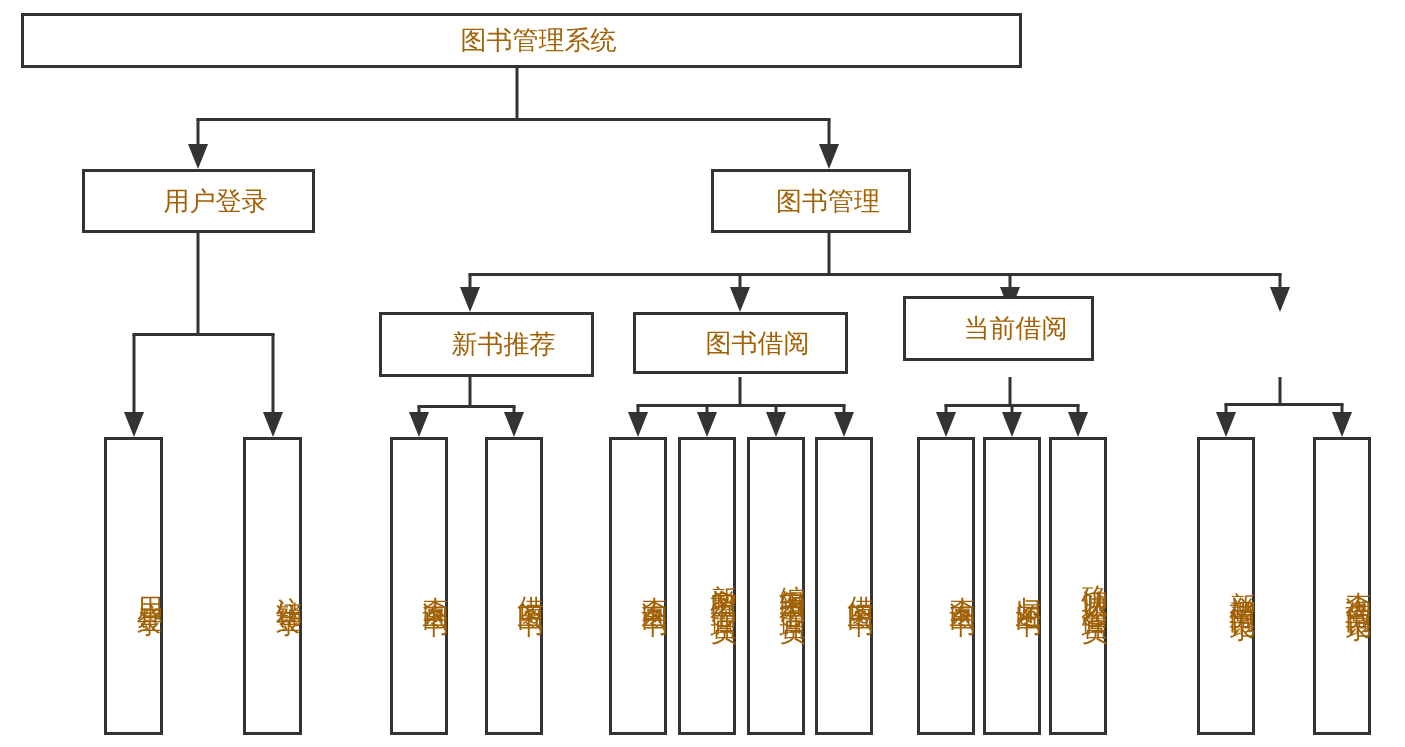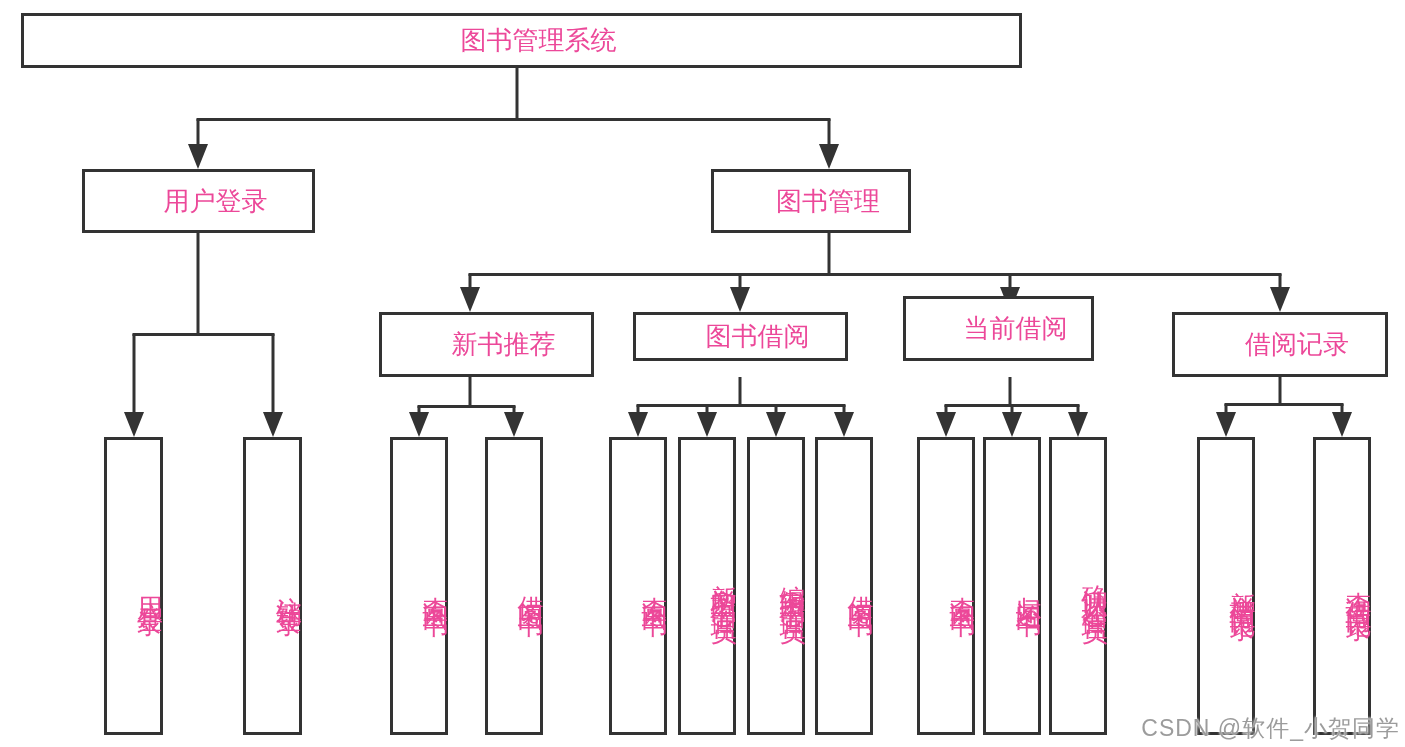--- a/index.html
+++ b/index.html
@@ -17,21 +17,21 @@
     width: 1405px; height: 747px;
   }
   .node {
     position: absolute;
     box-sizing: border-box;
     border: 3px solid #333333;
     background: #ffffff;
     display: flex;
     align-items: center;
     justify-content: center;
-    color: #ec4899;
+    color: #a16207;
     padding-left: 34px;
   }
   .h-node { font-size: 26px; }
   .v-node .vtext {
     writing-mode: vertical-rl;
     text-orientation: mixed;
     font-size: 26px;
     letter-spacing: 5px;
     line-height: 1;
     white-space: nowrap;
@@ -135,28 +135,25 @@
   <div class="node h-node" style="left:82px; top:169px; width:233px; height:64px;">
     <span>用户登录</span>
   </div>
   <div class="node h-node" style="left:711px; top:169px; width:200px; height:64px;">
     <span>图书管理</span>
   </div>
 
   <div class="node h-node" style="left:363px; top:312px; width:215px; height:65px;margin-left:16px;">
     <span>新书推荐</span>
   </div>
-  <div class="node h-node" style="left:633px; top:312px; width:215px; height:49px;">
+  <div class="node h-node" style="left:633px; top:312px; width:215px; height:62px;">
     <span>图书借阅</span>
   </div>
   <div class="node h-node" style="left:903px; top:296px; width:191px; height:65px;">
     <span>当前借阅</span>
-  </div>
-  <div class="node h-node" style="left:1172px; top:312px; width:216px; height:65px;">
-    <span>借阅记录</span>
   </div>
 
   <div class="node v-node" style="left:104px; top:437px; width:59px; height:298px;">
     <span class="vtext">用户登录</span>
   </div>
   <div class="node v-node" style="left:243px; top:437px; width:59px; height:298px;">
     <span class="vtext">注销登录</span>
   </div>
 
   <div class="node v-node" style="left:390px; top:437px; width:58px; height:298px;">
@@ -189,15 +186,14 @@
     <span class="vtext">确认归还（管理员）</span>
   </div>
 
   <div class="node v-node" style="left:1197px; top:437px; width:58px; height:298px;">
     <span class="vtext">新增借阅记录</span>
   </div>
   <div class="node v-node" style="left:1313px; top:437px; width:58px; height:298px;">
     <span class="vtext">查询借阅记录</span>
   </div>
 
-  <div class="watermark">CSDN @软件_小贺同学</div>
 
 </div>
 
 </body></html>

